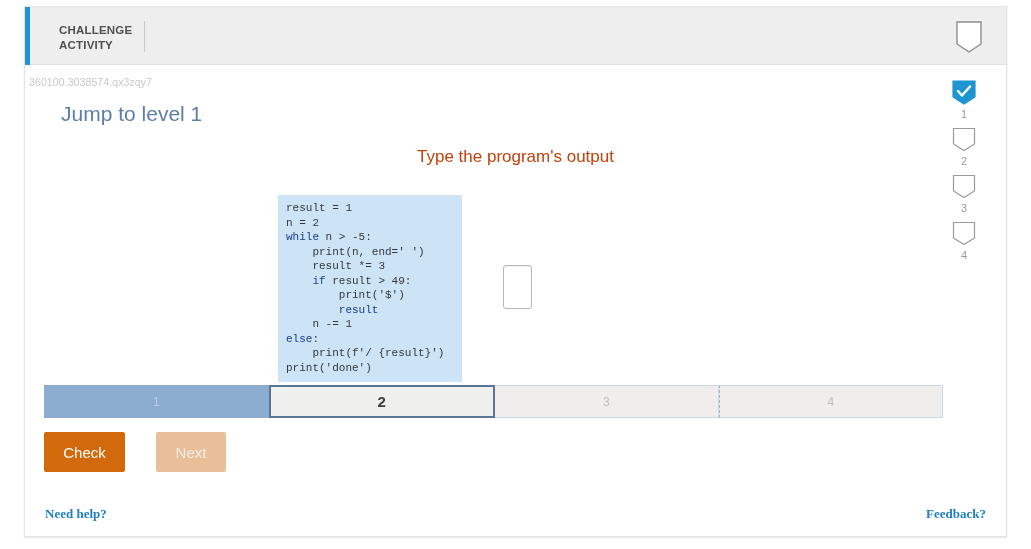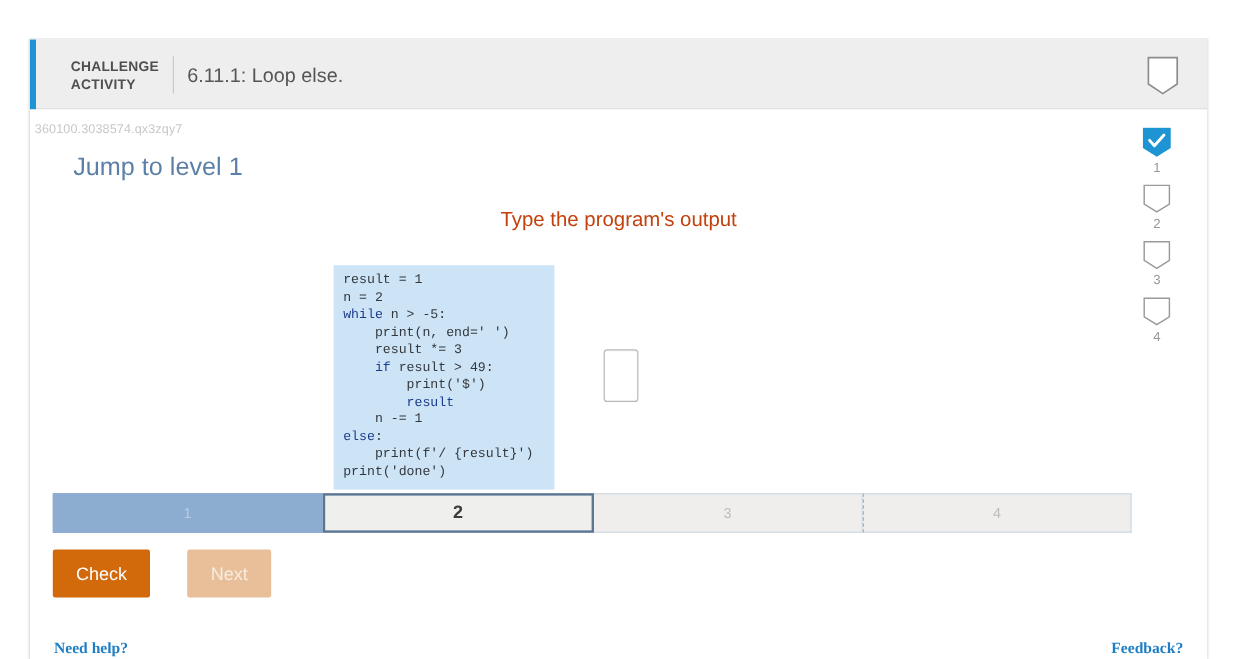--- a/index.html
+++ b/index.html
@@ -10,21 +10,20 @@
     height: 549px;
     overflow: hidden;
     font-family: "Liberation Sans", sans-serif;
   }
 
   #app {
     position: relative;
     width: 1031px;
     height: 385px;
     background: #ffffff;
-    margin-top: 26px;
   }
 
   
   .card {
     position: absolute;
     left: 24px;
     top: 6px;
     width: 983px;
     height: 531px;
     background: #ffffff;
@@ -289,21 +288,20 @@
 <body>
 
 <div id="app">
 
   <div class="card">
 
     <div class="header">
       <div class="header-accent"></div>
       <div class="header-label">CHALLENGE ACTIVITY</div>
       <div class="header-divider"></div>
-      <div class="header-title">6.11.1: Loop else.</div>
 
       <div class="header-badge">
         <svg class="badge-shape" viewBox="0 0 36 36" xmlns="http://www.w3.org/2000/svg">
           <path d="M6 3 H30 V25 L18 33 L6 25 Z" fill="#ffffff" stroke="#8d8d8d" stroke-width="1.4"></path>
         </svg>
       </div>
     </div>
 
     <div class="activity-id">360100.3038574.qx3zqy7</div>
 

